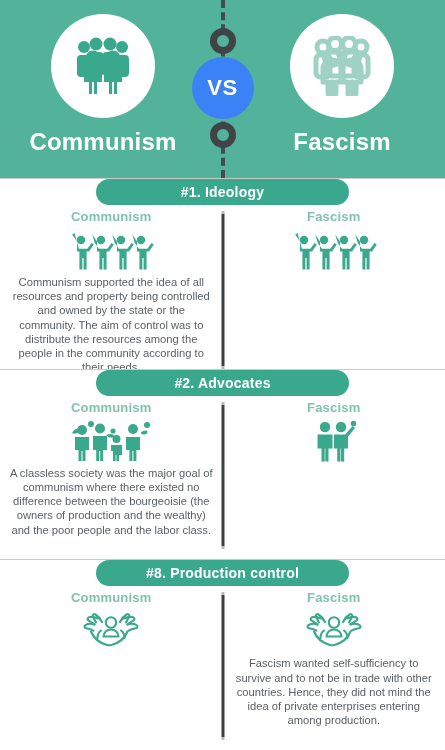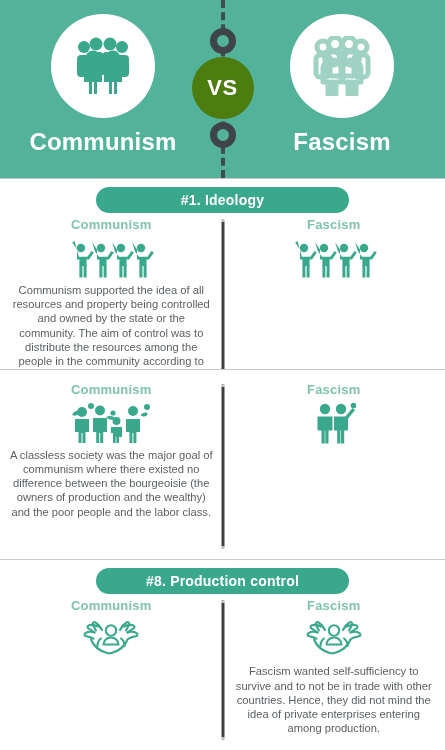--- a/index.html
+++ b/index.html
@@ -60,21 +60,21 @@
     border-radius: 50%;
     border: 7px solid #3f4447;
     background: #53b29a;
     flex: 0 0 auto;
   }
 
   .vs-badge {
     width: 62px;
     height: 62px;
     border-radius: 50%;
-    background: #4d7c0f;
+    background: #3b82f6;
     color: #ffffff;
     display: flex;
     align-items: center;
     justify-content: center;
     font-size: 22px;
     font-weight: bold;
     letter-spacing: .5px;
     margin: 3px 0;
     flex: 0 0 auto;
   }
@@ -106,21 +106,21 @@
     font-size: 24px;
     font-weight: bold;
     letter-spacing: .2px;
   }
 
   
   .section {
     position: relative;
     flex: 1 1 0;
     background: #ffffff;
-    padding: 8px 0 4px;
+    padding: 0 0 4px;
     border-top: 1px solid #c9c9c9;
     display: flex;
     flex-direction: column;
     align-items: center;
     overflow: hidden;
   }
   .section:first-of-type { border-top: none; }
 
   .section-pill {
     width: 253px;
@@ -286,20 +286,21 @@
               <circle cx="73" cy="12" r="4.2"></circle>
                 <path d="M64.2 6.6l4.8 6.9v10h2.4v18h3V30h1.2v11.5h3v-18h2.4l4.8-6.9-2.3-1.7-4.1 5.9h-8.5l-4.1-5.9z"></path>
             </g>
           </svg>
         </div>
       </div>
     </div>
   </div>
 
   <div class="section">
+    <div class="section-pill">#2. Advocates</div>
     <div class="columns">
       <div class="col-divider"></div>
 
       <div class="col">
         <div class="col-title">Communism</div>
         <div class="col-icon">
           <svg width="84" height="44" viewBox="0 0 84 44">
             <g class="teal-fill">
               <circle cx="13" cy="11" r="5"></circle>
               <path d="M6 18h14v13h-3.5v11h-3V32h-1v10h-3V31H6z"></path>

